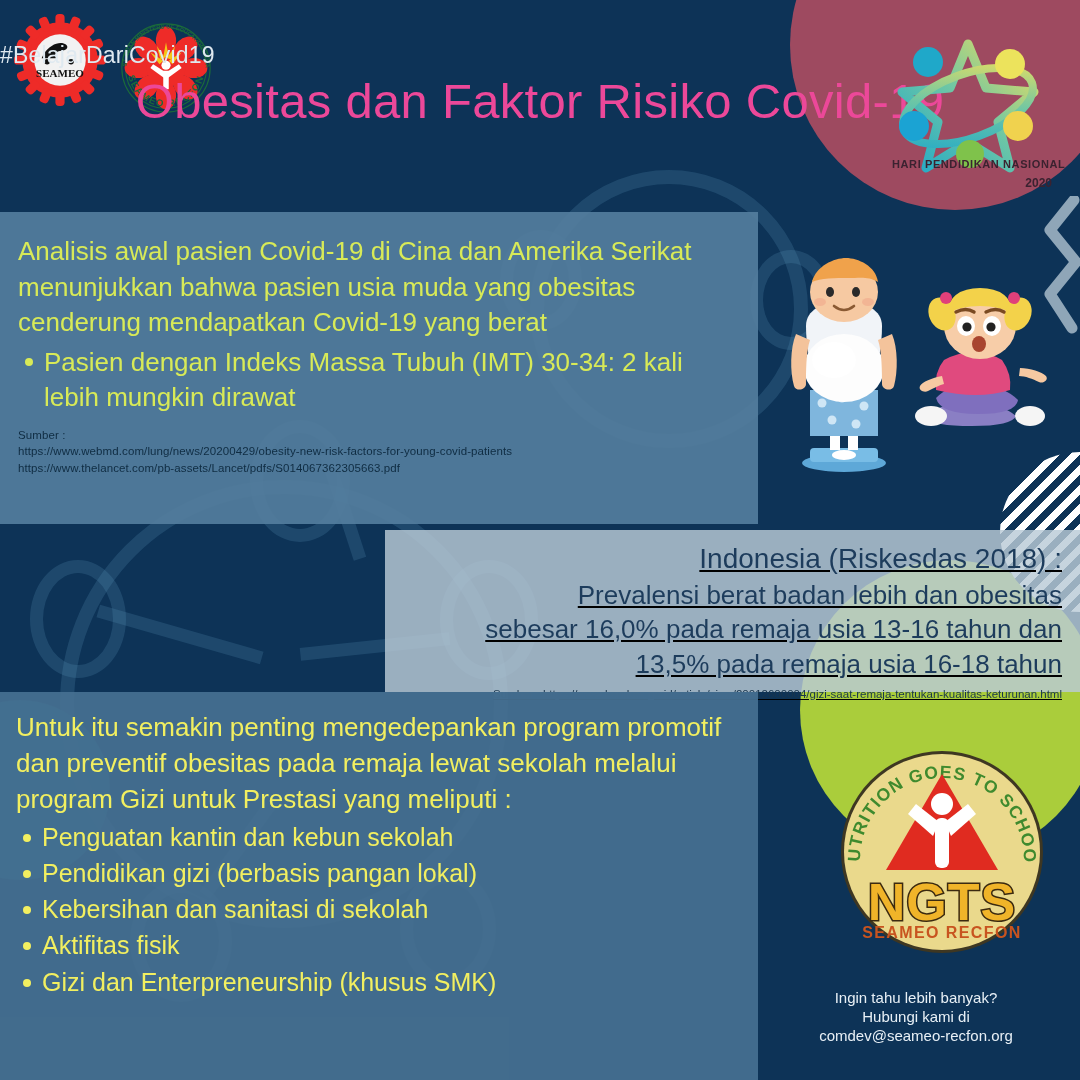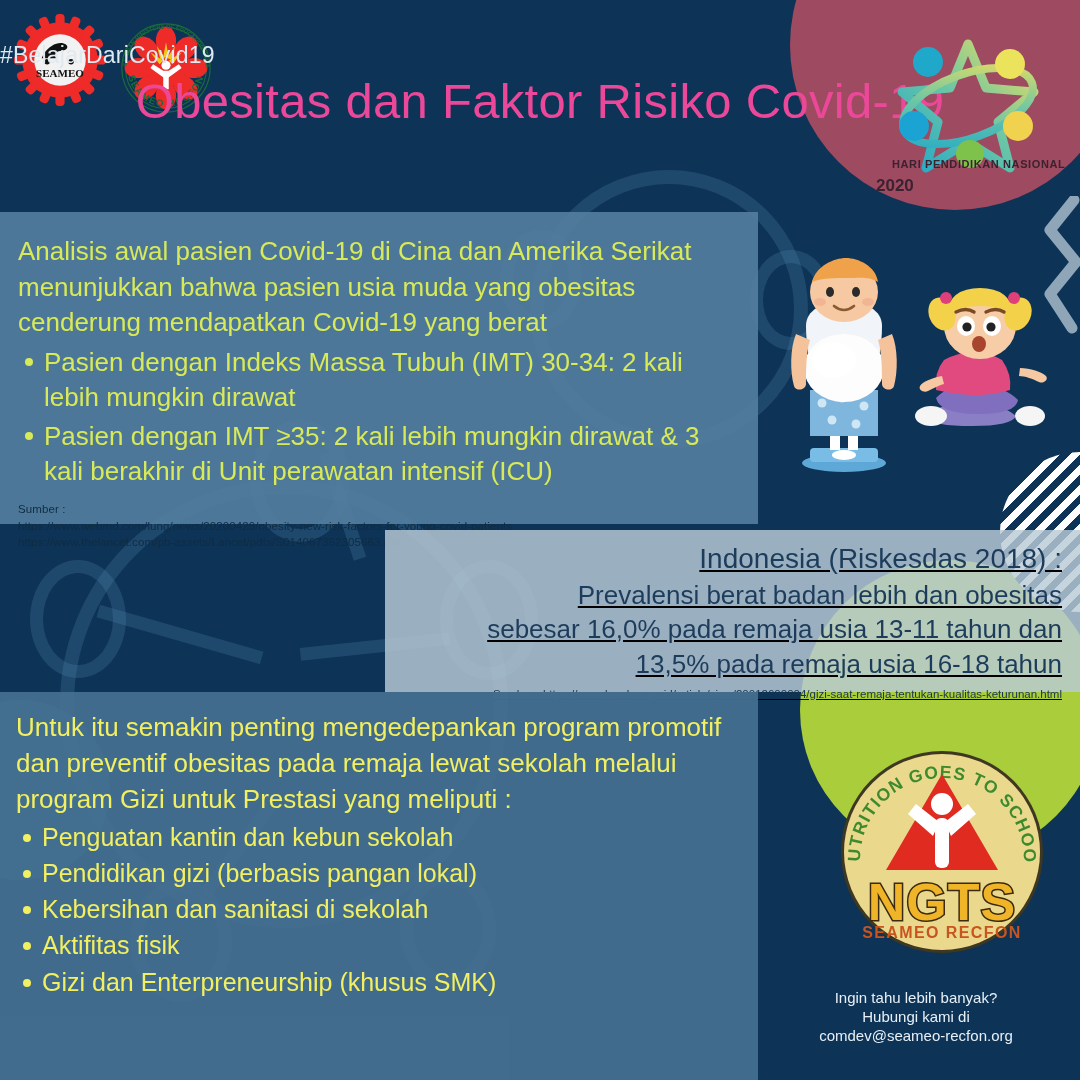--- a/index.html
+++ b/index.html
@@ -67,22 +67,22 @@
     text-align:center;color:#ec4899;font-size:49px;line-height:1.22;
     font-weight:400;letter-spacing:.3px;
   }
 
   .hpn-logo{position:absolute;right:22px;top:16px;width:180px;height:190px;}
   .hpn-cap{
     position:absolute;right:12px;top:158px;width:176px;text-align:left;
     color:#3b2230;font-size:11px;letter-spacing:.6px;font-weight:bold;
   }
   .hpn-year{
-    position:absolute;right:28px;top:176px;width:176px;text-align:left;
-    color:#3b2230;font-size:17px;font-weight:bold;
+    position:absolute;right:28px;top:176px;width:176px;text-align:right;
+    color:#3b2230;font-size:12px;font-weight:bold;
   }
 
   
   .panel-a{
     position:absolute;left:0;top:212px;width:758px;height:312px;
     background:rgba(83,125,157,.93);
     padding:22px 18px 0 18px;box-sizing:border-box;
   }
   .panel-a .lead{
     color:#d8ea57;font-size:26px;line-height:1.37;margin:0 0 2px 0;
@@ -308,33 +308,32 @@
       <path d="M180 64q10-5 18 0" stroke="#7a4a22" stroke-width="3.4" fill="none" stroke-linecap="round"></path>
       <path d="M210 64q10-5 18 0" stroke="#7a4a22" stroke-width="3.4" fill="none" stroke-linecap="round"></path>
       <ellipse cx="203" cy="96" rx="7" ry="8" fill="#a8452f"></ellipse>
     </g>
   </svg>
 
   <div class="panel-a">
     <p class="lead">Analisis awal pasien Covid-19 di Cina dan Amerika Serikat menunjukkan bahwa pasien usia muda yang obesitas cenderung mendapatkan Covid-19 yang berat</p>
     <ul class="bullets">
       <li>Pasien dengan Indeks Massa Tubuh (IMT) 30-34:  2 kali lebih mungkin dirawat</li>
-      <li>Pasien dengan IMT ≥35:  2 kali lebih mungkin dirawat &amp; 3 kali berakhir di Unit perawatan intensif (ICU)</li>
     </ul>
     <div class="src">
       <span class="sr-lbl">Sumber :</span>
       <span class="sr-lbl">https://www.webmd.com/lung/news/20200429/obesity-new-risk-factors-for-young-covid-patients</span>
       <span class="sr-lbl">https://www.thelancet.com/pb-assets/Lancet/pdfs/S014067362305663.pdf</span>
     </div>
   </div>
 
   <div class="panel-b">
     <div class="b-line head">Indonesia (Riskesdas 2018) :</div>
     <div class="b-line">Prevalensi berat badan lebih dan obesitas</div>
-    <div class="b-line">sebesar 16,0% pada remaja usia 13-11 tahun dan</div>
+    <div class="b-line">sebesar 16,0% pada remaja usia 13-16 tahun dan</div>
     <div class="b-line">13,5% pada remaja usia 16-18 tahun</div>
     <div class="b-src">Sumber :.https://www.kemkes.go.id/article/view/20012600004/gizi-saat-remaja-tentukan-kualitas-keturunan.html</div>
   </div>
 
   <div class="panel-c">
     <p class="lead">Untuk itu semakin penting mengedepankan program promotif dan preventif obesitas pada remaja lewat sekolah melalui program Gizi untuk Prestasi yang meliputi :</p>
     <ul class="bullets">
       <li>Penguatan kantin dan kebun sekolah</li>
       <li>Pendidikan gizi (berbasis pangan lokal)</li>
       <li>Kebersihan dan sanitasi di sekolah</li>

